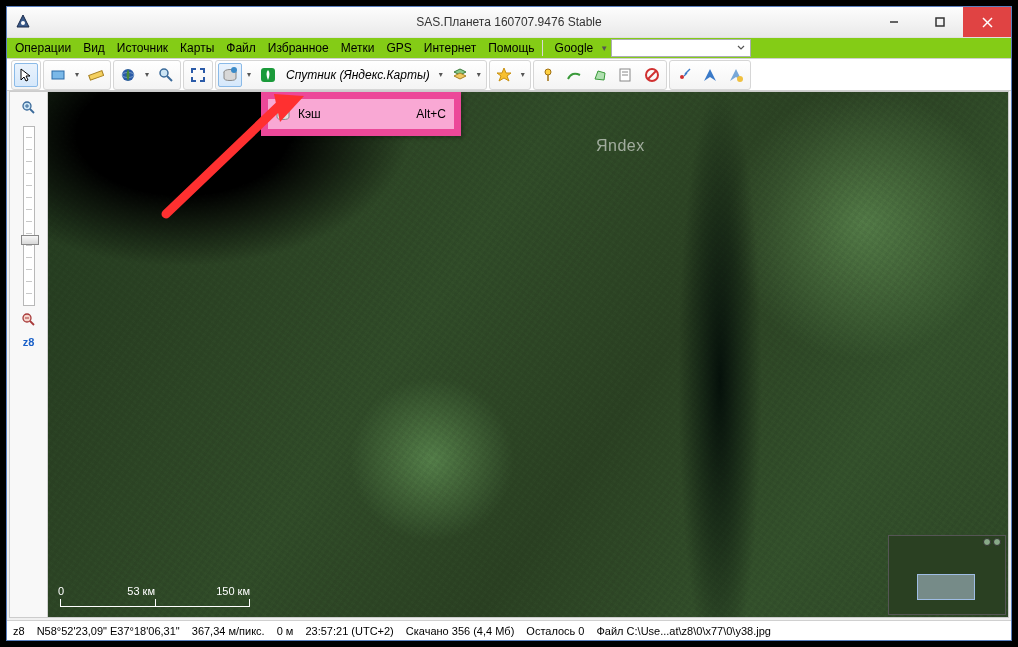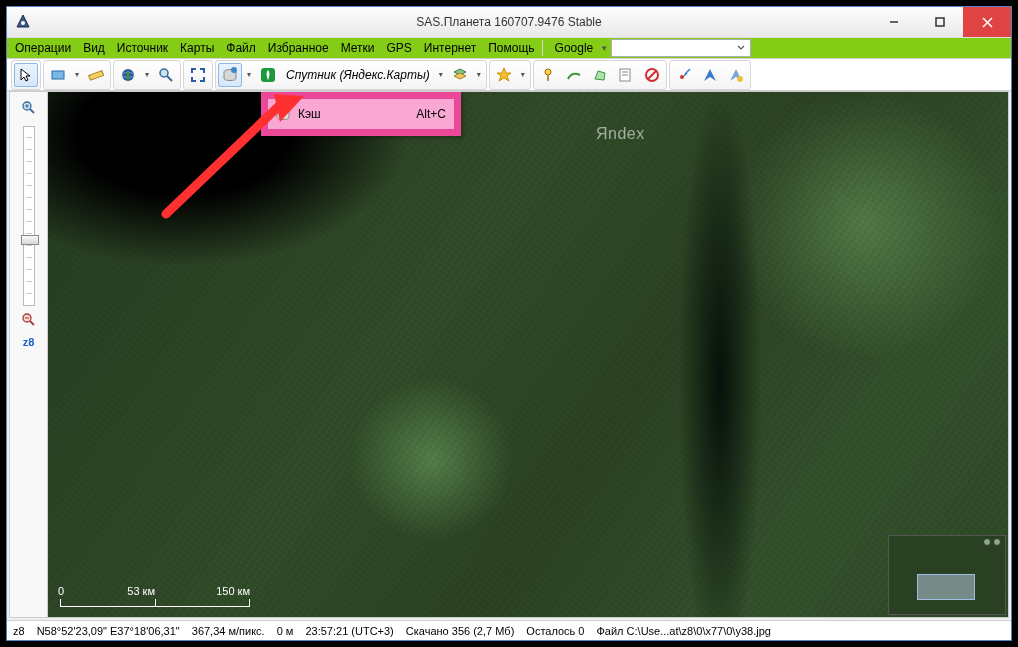--- a/index.html
+++ b/index.html
@@ -199,21 +199,21 @@
   }
   .sat::after{
     content:""; position:absolute; inset:0;
     background:
       repeating-linear-gradient(35deg, rgba(255,255,255,0.018) 0 2px, rgba(0,0,0,0.02) 2px 5px),
       repeating-linear-gradient(-55deg, rgba(0,0,0,0.02) 0 3px, rgba(255,255,255,0.015) 3px 6px);
     mix-blend-mode: overlay;
   }
   .watermark {
     position: absolute;
-    top: 33px; left: 548px;
+    top: 45px; left: 548px;
     color: rgba(255,255,255,0.55);
     font-size: 16px;
     font-family: Arial, sans-serif;
     letter-spacing: 0.5px;
   }
   .scale-bar {
     position: absolute;
     left: 12px; bottom: 10px;
     color: #fff;
     font-size: 11px;
@@ -566,19 +566,19 @@
         <div class="viewport"></div>
       </div>
     </div>
   </div>
 
   <div class="statusbar">
     <span class="cell">z8</span>
     <span class="cell">N58°52'23,09" E37°18'06,31"</span>
     <span class="cell">367,34 м/пикс.</span>
     <span class="cell">0 м</span>
-    <span class="cell">23:57:21 (UTC+3)</span>
-    <span class="cell">Скачано 356 (2,7 Мб)</span>
+    <span class="cell">23:57:21 (UTC+2)</span>
+    <span class="cell">Скачано 356 (4,4 Мб)</span>
     <span class="cell">Осталось 0</span>
     <span class="cell">Файл C:\Use...at\z8\0\x77\0\y38.jpg</span>
   </div>
 
 </div>
 
 </body></html>

